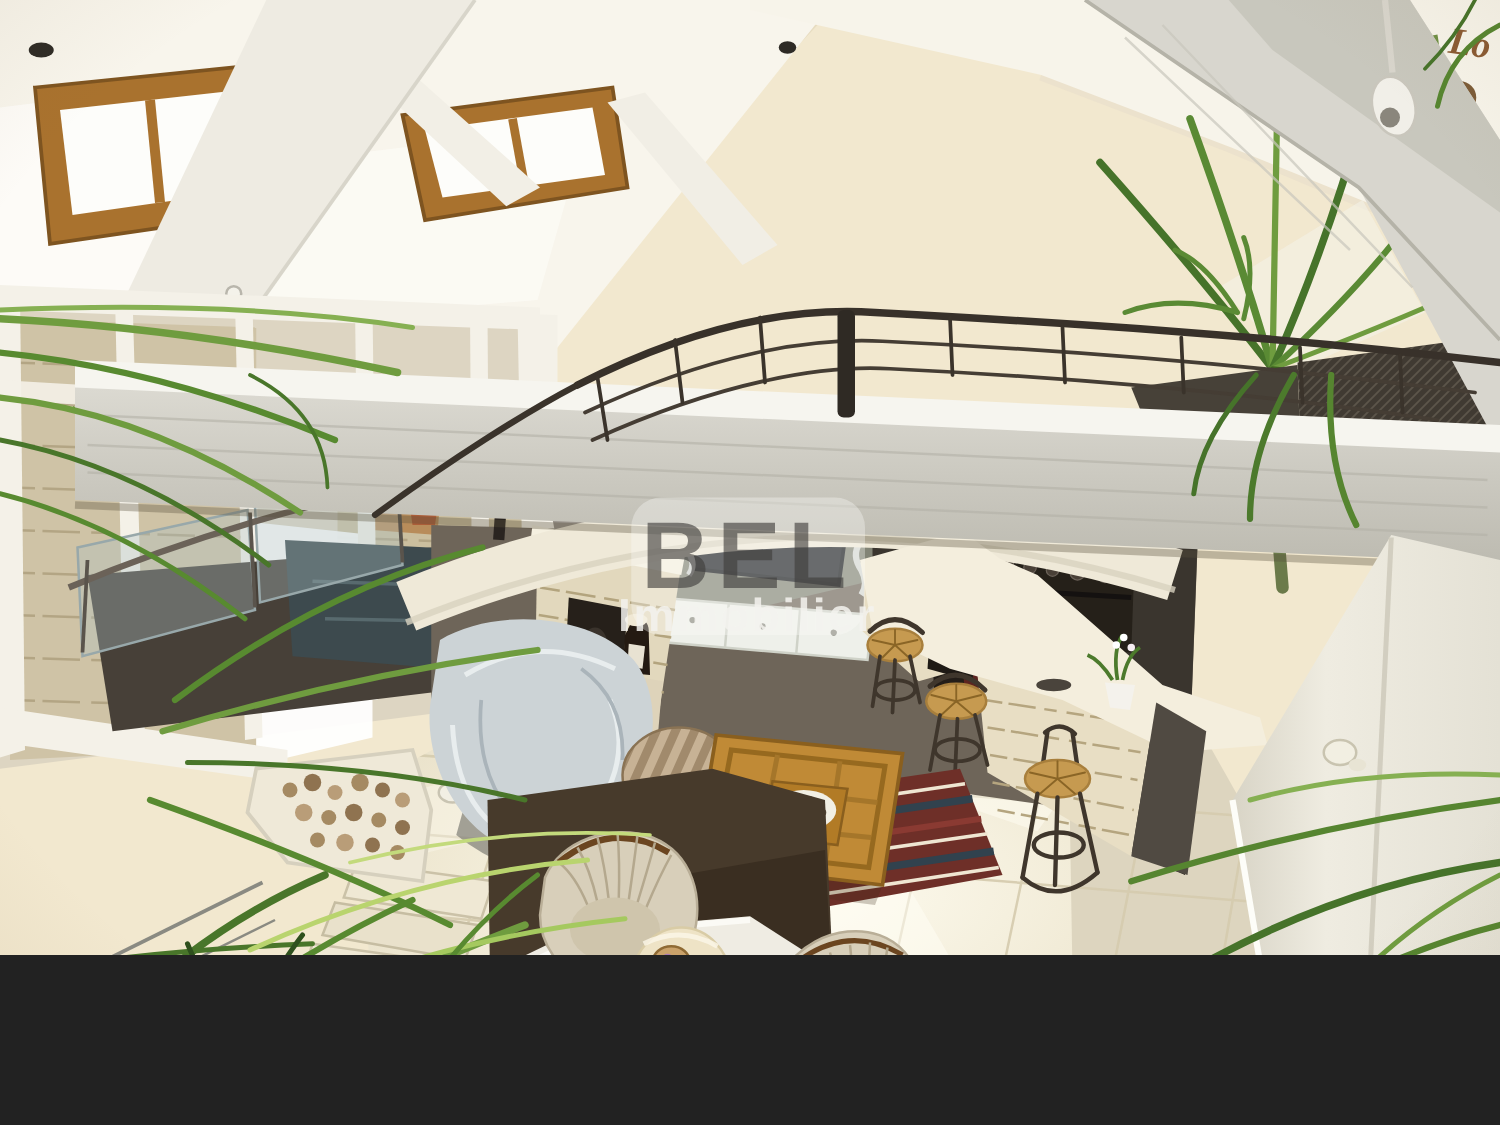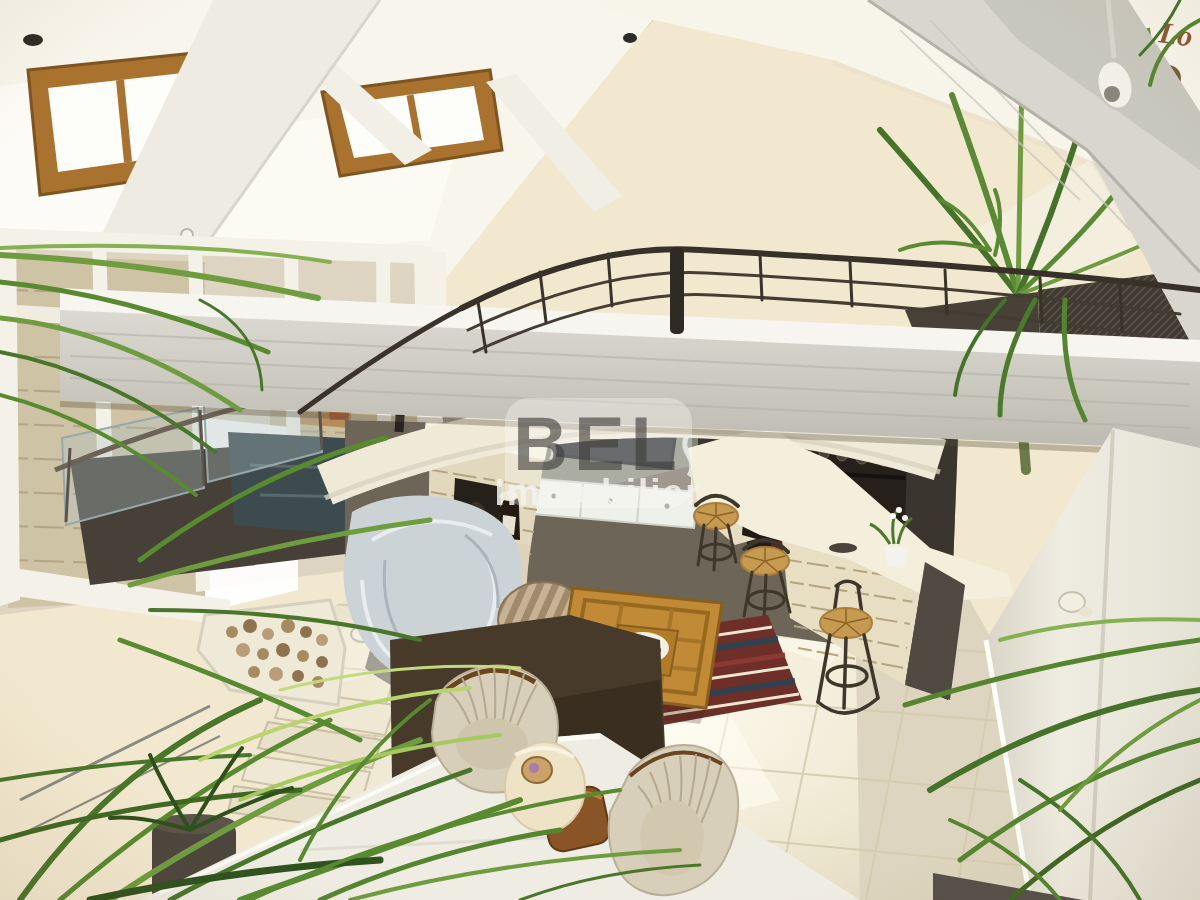--- a/index.html
+++ b/index.html
@@ -1,16 +1,16 @@
 <!DOCTYPE html>
 <html><head>
 <meta charset="utf-8">
 <style>
   html,body{margin:0;padding:0;background:#222;}
-  .photo-frame{position:relative;width:1200px;height:900px;overflow:hidden;
+  .photo-frame{position:relative;width:1200px;height:764px;overflow:hidden;
     font-family:"Liberation Sans", sans-serif;}
   svg{display:block}
   .wm-big{font-family:"Liberation Sans", sans-serif;font-weight:700;font-size:76px;letter-spacing:6px;}
   .wm-small{font-family:"Liberation Sans", sans-serif;font-weight:700;font-size:37px;letter-spacing:2px;}
   .decor-letters{font-family:"Liberation Serif", serif;font-style:italic;font-weight:700;font-size:30px;}
 </style>
 </head>
 <body>
 
 <div class="photo-frame">

